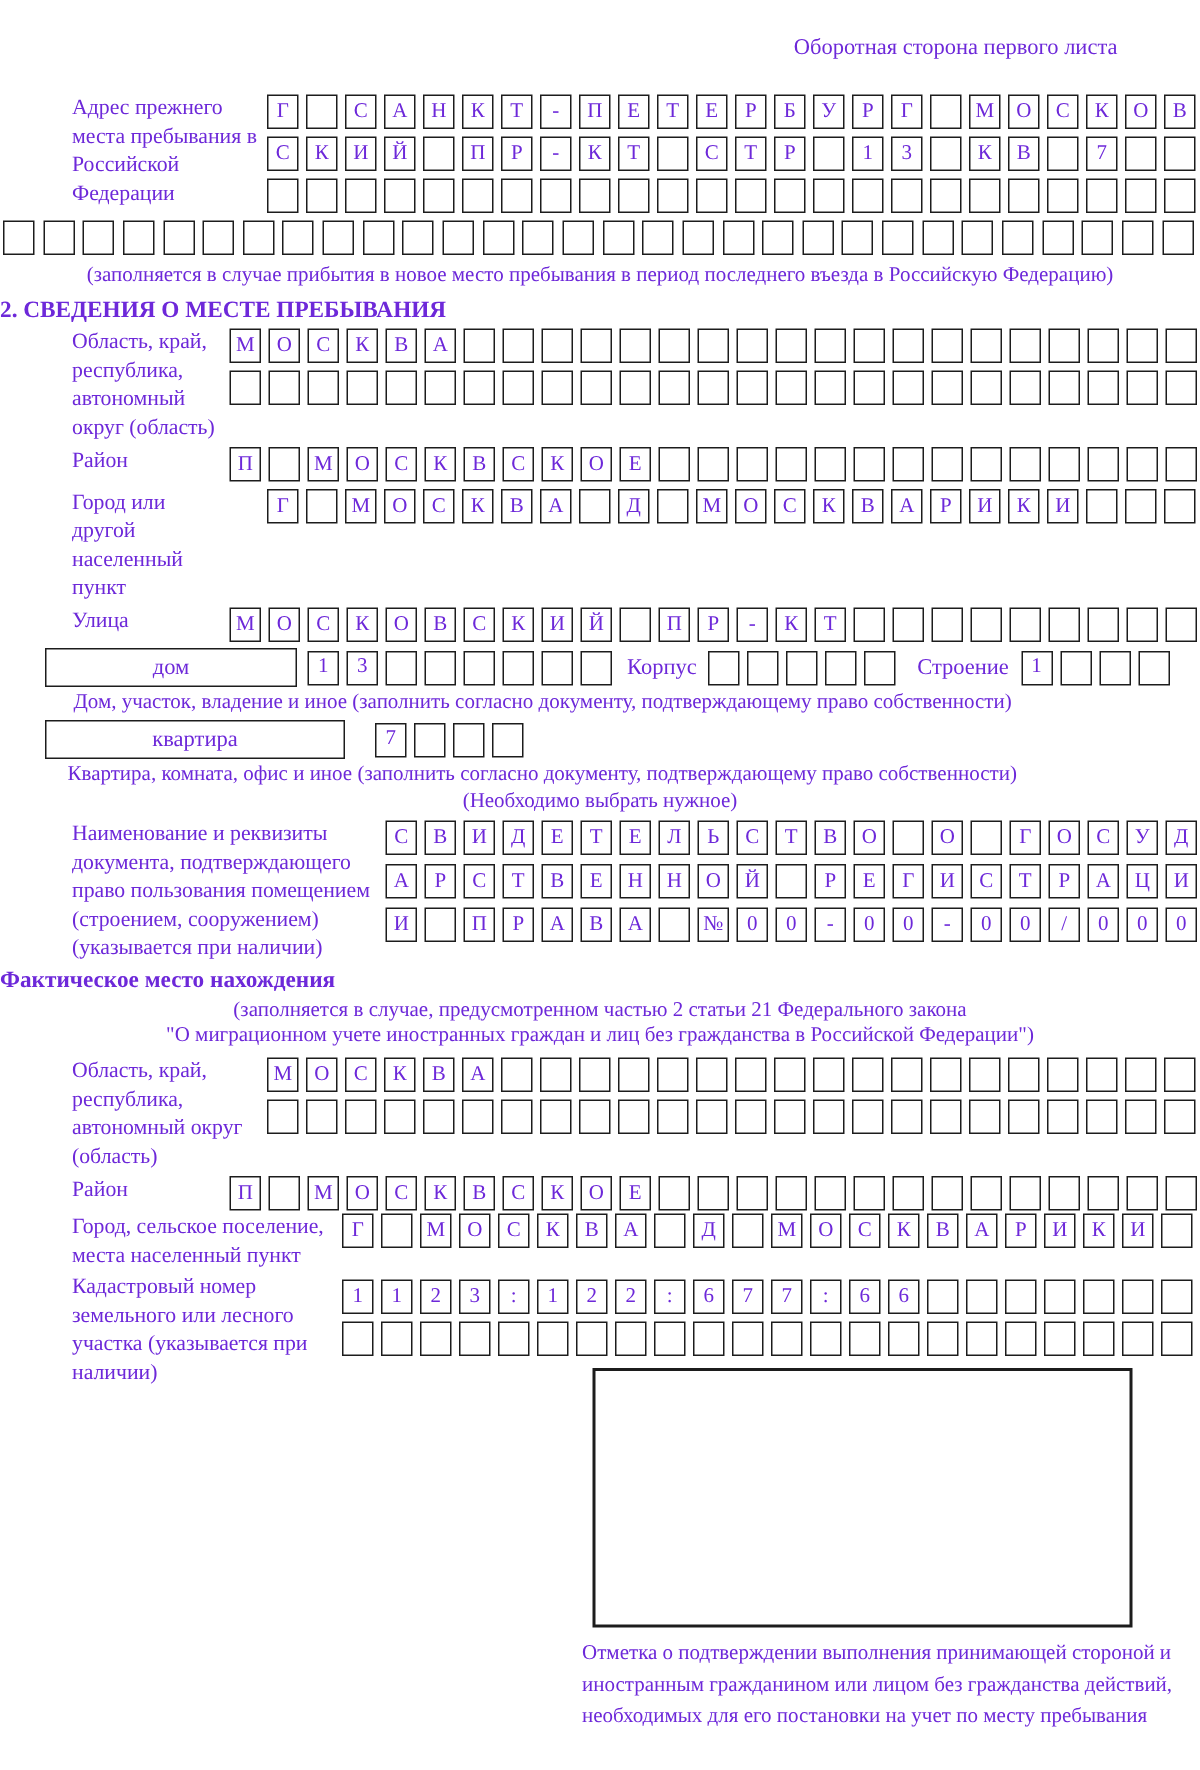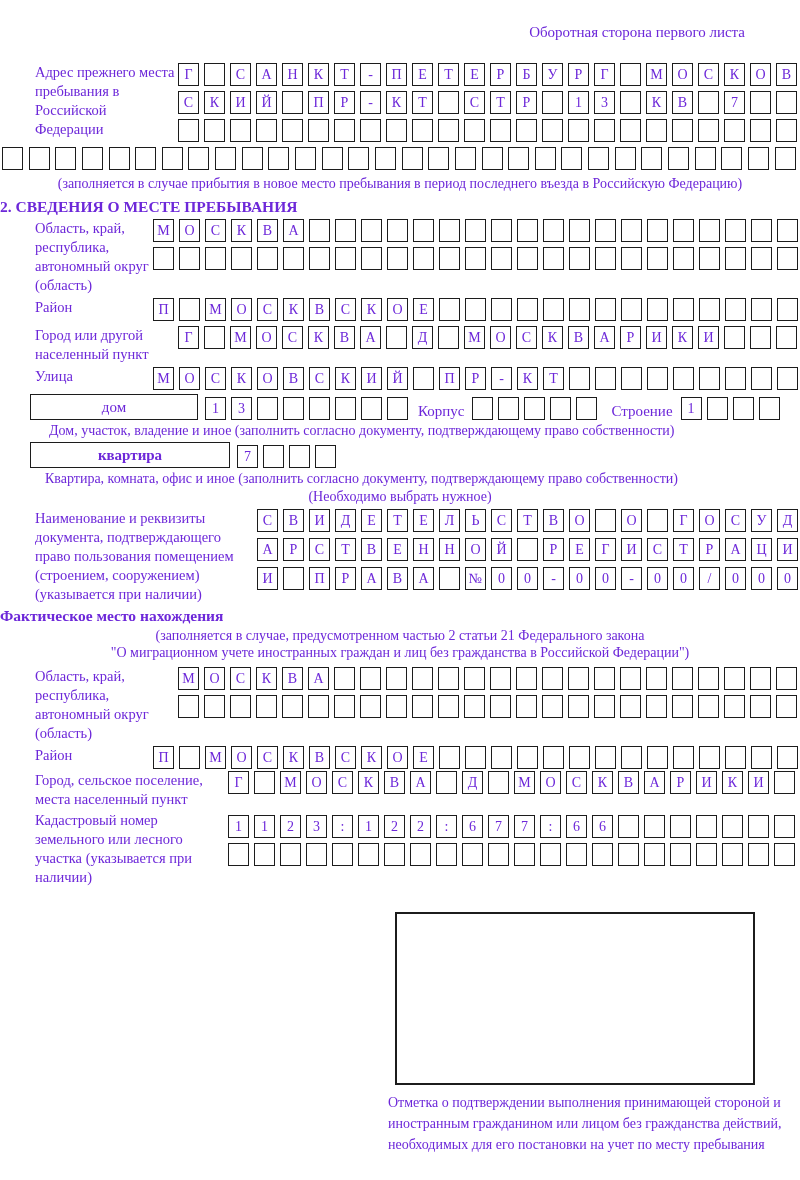--- a/index.html
+++ b/index.html
@@ -3,42 +3,42 @@
 <meta charset="utf-8">
 <style>
   html,body{margin:0;padding:0;background:#e8e8e8;}
   .sheet{
     position:relative;width:800px;height:1180px;margin:0 auto;
     background:#ffffff;color:#6d28d9;overflow:hidden;
     font-family:"Liberation Serif","DejaVu Serif",serif;
   }
   .header-note{padding:24px 55px 0 0;text-align:right;font-size:15px;}
   .frow{display:flex;align-items:flex-start;}
-  .lab{box-sizing:border-box;padding-left:35px;flex:none;font-size:14.5px;line-height:19px;}
+  .lab{box-sizing:border-box;padding-left:48px;flex:none;font-size:14.5px;line-height:19px;}
   .w153{width:153px}.w178{width:178px}.w228{width:228px}.w257{width:257px}
   .rows{display:flex;flex-direction:column;gap:5px;}
   .cell-row{display:flex;gap:5px;height:23px;}
   .cell{
     flex:none;box-sizing:border-box;width:21px;height:23px;
     border:1.5px solid #1c1c1c;background:#fff;
     display:flex;align-items:center;justify-content:center;
     font-size:14px;line-height:1;
   }
   .row-full{width:794px;margin:5px 0 0 2px;justify-content:space-between;}
   .row-full .cell{margin:0}
   .note-c{text-align:center;font-size:14px;line-height:17px;}
   .title-c{text-align:left;font-weight:bold;font-size:15.5px;line-height:19px;}
   .mt2{margin-top:2px}.mt3{margin-top:3px}.mt4{margin-top:4px}.mt5{margin-top:5px}.mt6{margin-top:6px}.mt22{margin-top:22px}
-  .inline-row{display:flex;align-items:flex-end;margin-left:30px;}
+  .inline-row{display:flex;align-items:center;margin-left:30px;}
   .wbox{
     flex:none;box-sizing:border-box;height:26px;border:1.7px solid #1c1c1c;
     display:flex;align-items:center;justify-content:center;font-size:15px;background:#fff;
   }
   .wbox-house{width:168px;margin-right:7px;}
-  .wbox-apt{width:200px;margin-right:7px;font-weight:bold;}
+  .wbox-apt{width:200px;margin-right:20px;}
   .ilab{font-size:15px;flex:none;}
   .chk{
     flex:none;box-sizing:border-box;width:22px;height:26px;border:1.6px solid #1c1c1c;
     display:flex;align-items:center;justify-content:center;font-size:15px;background:#fff;
   }
   .stay-row{display:flex;align-items:center;margin-left:35px;}
   .stamp-box{
     position:absolute;left:395px;top:912px;width:360px;height:173px;
     border:2px solid #1c1c1c;background:#fff;box-sizing:border-box;
   }

